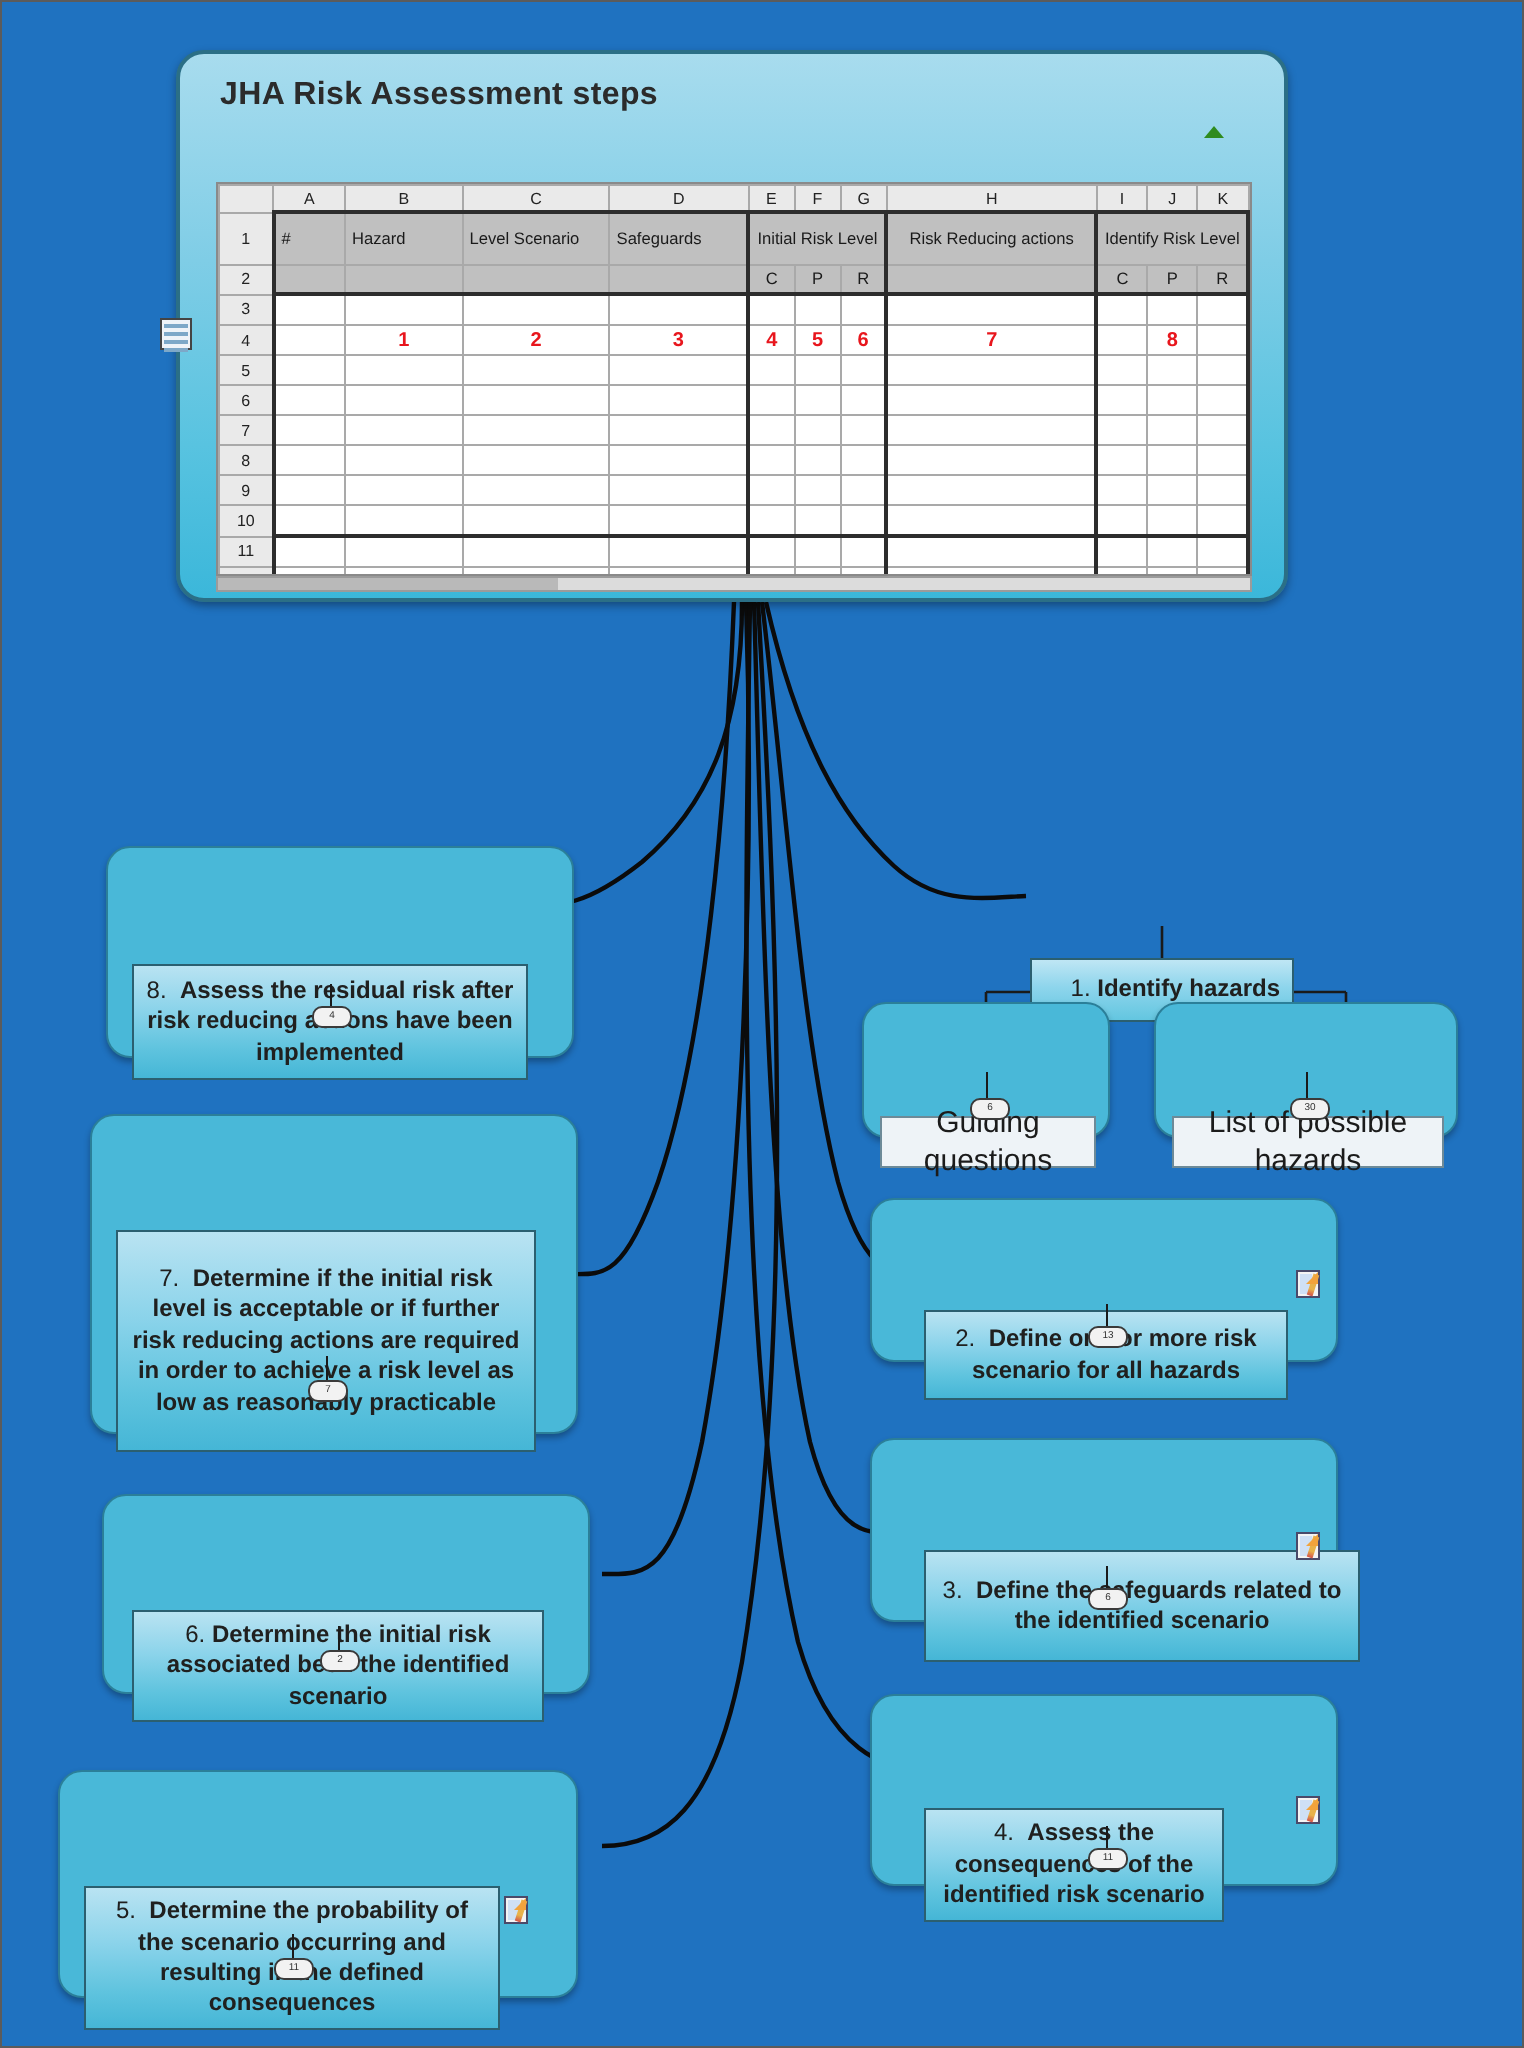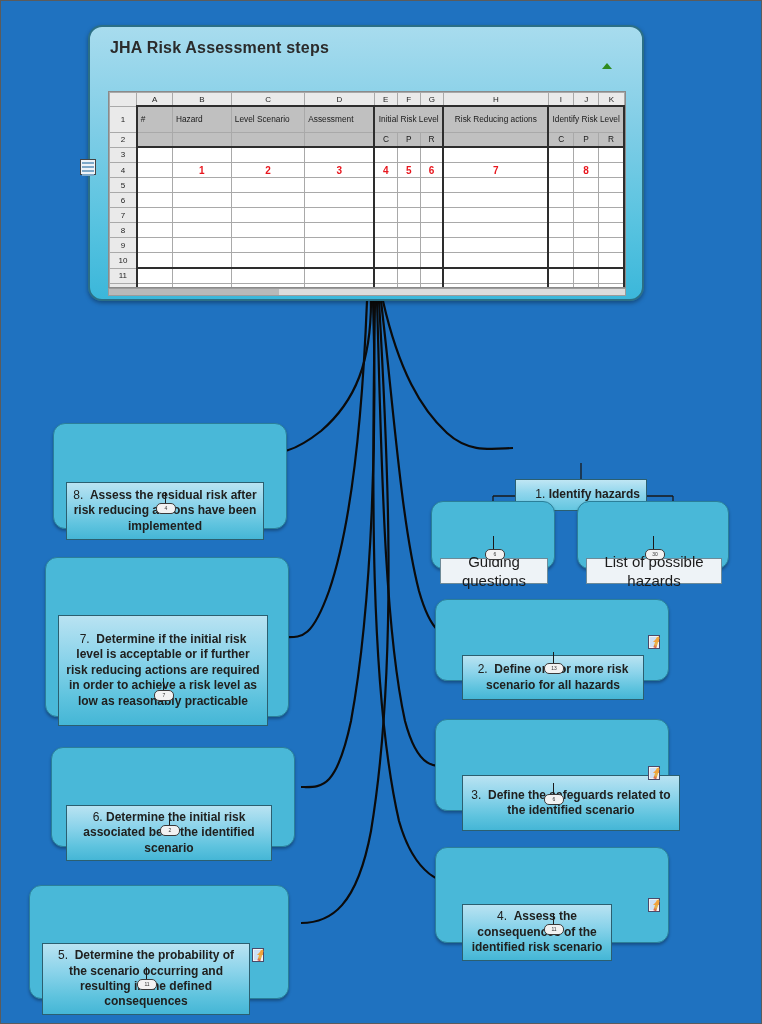--- a/index.html
+++ b/index.html
@@ -188,21 +188,21 @@
           <th class="colhdr">I</th>
           <th class="colhdr">J</th>
           <th class="colhdr">K</th>
         </tr>
 
         <tr style="height:26px">
           <td class="rowhdr">1</td>
           <td class="hdrcell left thickL thickT">#</td>
           <td class="hdrcell left thickT">Hazard</td>
           <td class="hdrcell left thickT">Level Scenario</td>
-          <td class="hdrcell left thickT">Assessment</td>
+          <td class="hdrcell left thickT">Safeguards</td>
           <td class="hdrcell thickT thickL" colspan="3">Initial Risk Level</td>
           <td class="hdrcell thickT thickL">Risk Reducing actions</td>
           <td class="hdrcell thickT thickL thickR" colspan="3">Identify Risk Level</td>
         </tr>
 
         <tr style="height:15px">
           <td class="rowhdr">2</td>
           <td class="hdrcell thickL thickB"></td>
           <td class="hdrcell thickB"></td>
           <td class="hdrcell thickB"></td>

